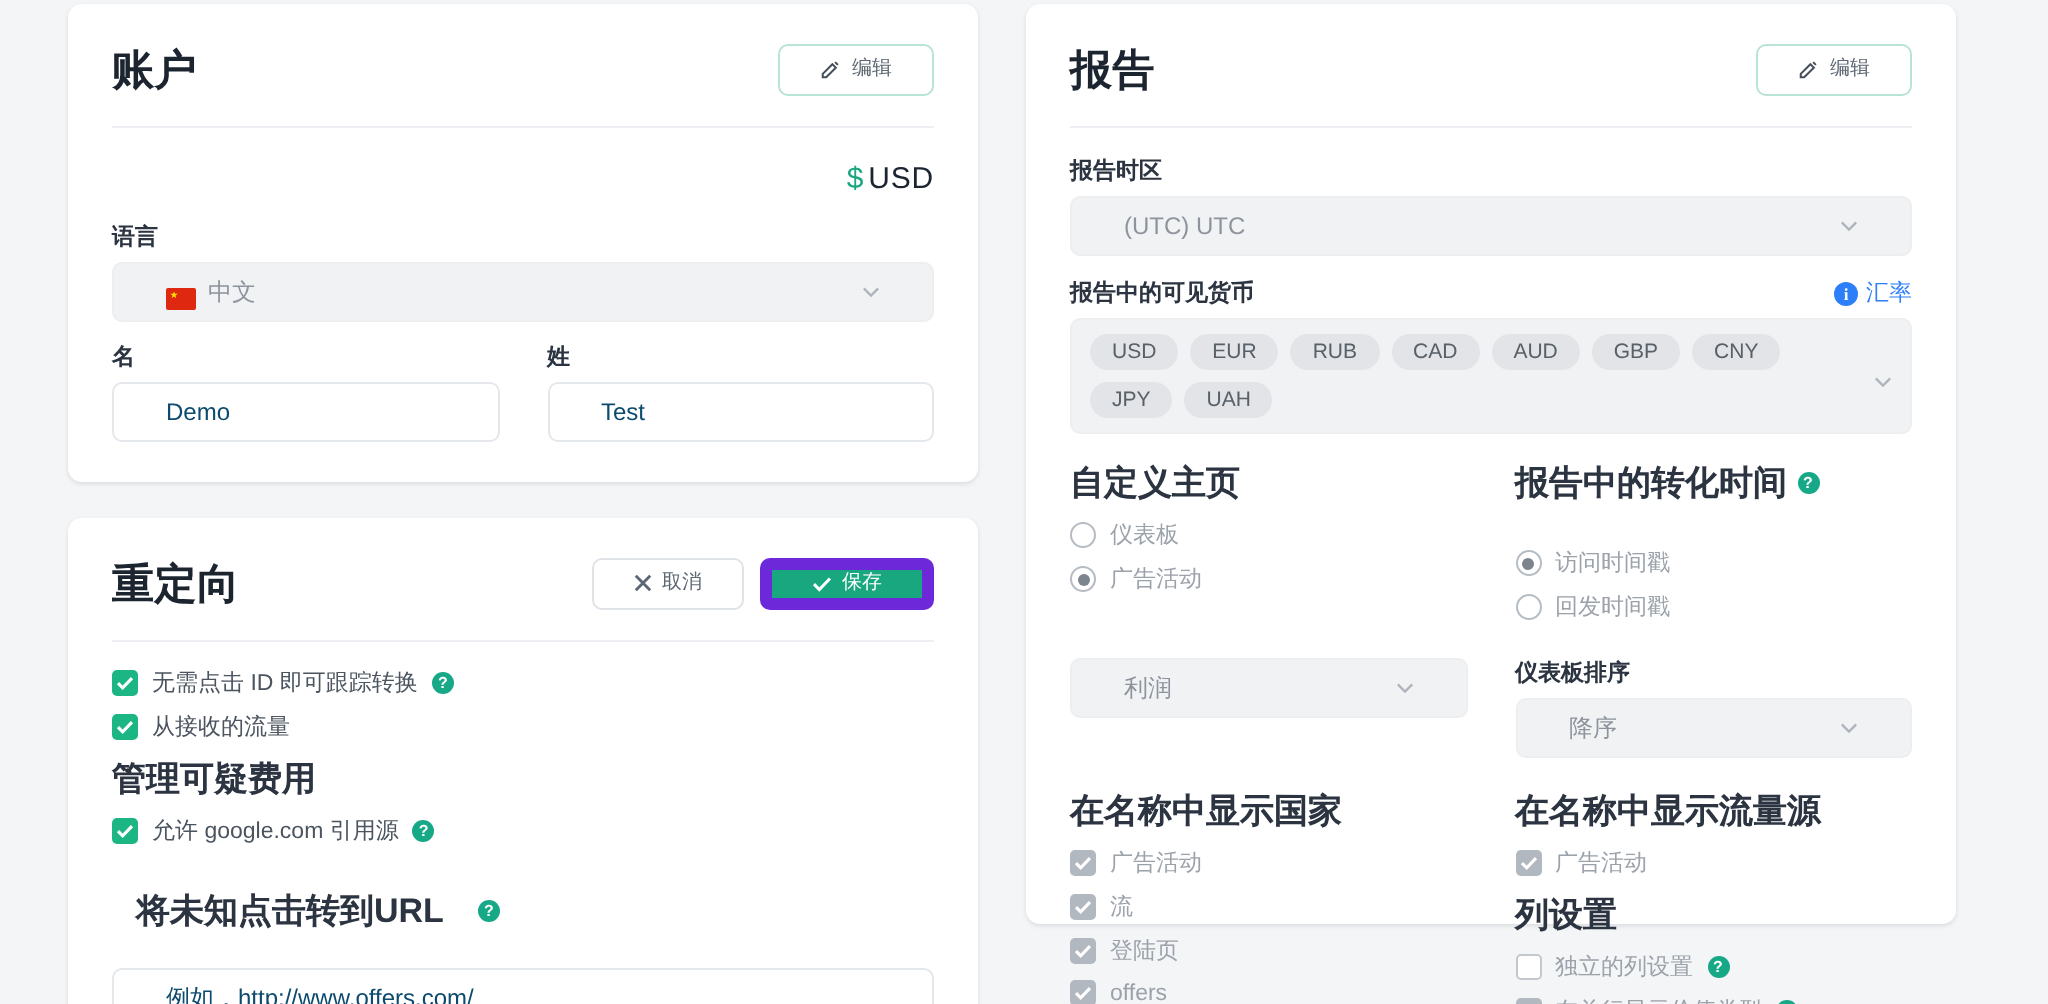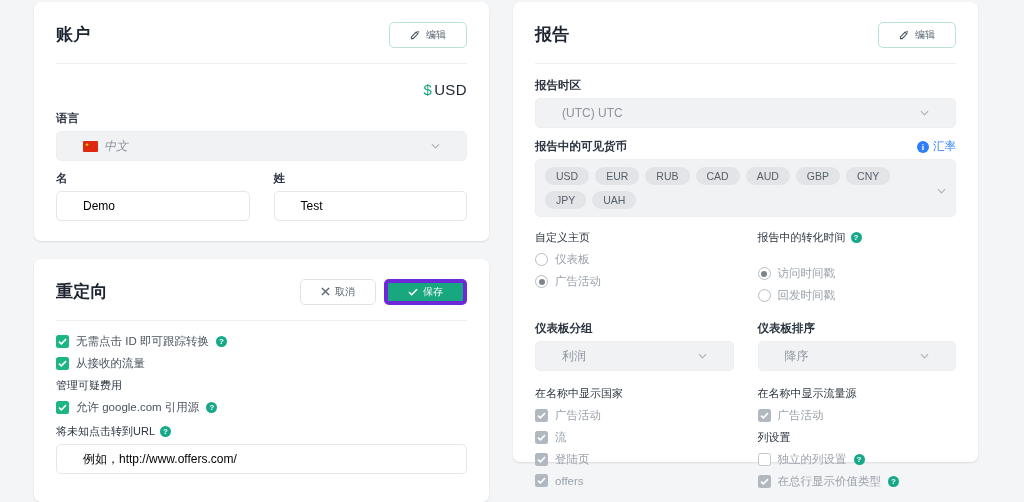--- a/index.html
+++ b/index.html
@@ -44,21 +44,21 @@
 
   .card-head {
     display: flex;
     align-items: center;
     justify-content: space-between;
     padding-bottom: 14px;
     border-bottom: 1px solid #edeff2;
     min-height: 44px;
   }
   .card-title {
-    font-size: 17px;
+    font-size: 21px;
     font-weight: bold;
     color: #1c2430;
     letter-spacing: .3px;
   }
   .head-actions { display: flex; align-items: center; gap: 8px; }
 
   .btn {
     display: inline-flex;
     align-items: center;
     gap: 5px;
@@ -75,21 +75,21 @@
     border: 1px solid #b9e3d6;
     color: #5d6773;
   }
   .btn-cancel {
     background: #fff;
     border: 1px solid #dfe3e8;
     color: #5d6773;
   }
   .btn-save {
     background: #18a77f;
-    border: 4px solid #6d28d9;
+    border: 6px solid #6d28d9;
     color: #ffffff;
     align-items: center;
   }
   .btn svg { display: block; }
 
   .currency-line {
     text-align: right;
     padding: 17px 0 13px 0;
     font-size: 15px;
     font-weight: normal;
@@ -121,42 +121,42 @@
     color: #8d949d;
     justify-content: space-between;
     cursor: pointer;
   }
   .input {
     background: #fff;
     border: 1px solid #e4e7eb;
     color: #a8aeb6;
     cursor: text;
   }
-  .input.ph { color: #000000; }
+  .input.ph { color: #0c4a6e; }
 
   .chev { color: #aeb4bc; font-size: 10px; line-height: 1; }
   .chev svg { display:block; }
 
   .flag {
     width: 15px; height: 11px;
     background: #de2910;
     border-radius: 1px;
     margin-right: 6px;
     position: relative;
     flex: none;
   }
   .flag::before {
     content: "";
     position: absolute;
     left: 2px; top: 2px;
     width: 4px; height: 4px;
     background: #ffde00;
     clip-path: polygon(50% 0%, 61% 35%, 98% 35%, 68% 57%, 79% 91%, 50% 70%, 21% 91%, 32% 57%, 2% 35%, 39% 35%);
   }
-  .sel-val { display: flex; align-items: center; font-style: italic; }
+  .sel-val { display: flex; align-items: flex-end; }
 
   .row2 { display: flex; gap: 24px; }
   .row2 > div { flex: 1; }
 
   
   .chk-row {
     display: flex;
     align-items: center;
     gap: 7px;
     margin-bottom: 7px;
@@ -173,22 +173,22 @@
   }
   .cbox.green { background: #1cb584; }
   .cbox.gray  { background: #b2b8bf; }
   .cbox.empty { background: #fff; border: 1.5px solid #c3c8ce; }
   .cbox svg { display: block; }
 
   .chk-label { color: #4b545f; }
   .chk-label.muted { color: #9ba2aa; }
 
   .sub-head {
-    font-size: 11px;
-    font-weight: normal;
+    font-size: 17px;
+    font-weight: bold;
     color: #2b3440;
     margin-bottom: 7px;
   }
 
   
   .radio-row {
     display: flex;
     align-items: center;
     gap: 7px;
     margin-bottom: 7px;
@@ -391,21 +391,21 @@
           <span class="cbox green">
             <svg width="9" height="7" viewBox="0 0 11 9" fill="none" stroke="#fff" stroke-width="2">
                 <path d="M1 4.6L4 7.6 10 1.4"></path>
               </svg>
           </span>
           <span class="chk-label">允许 google.com 引用源</span>
           <span class="help">?</span>
         </div>
 
         <div class="chk-row" style="gap:5px;margin-top:9px;margin-bottom:5px;">
-          <span class="sub-head" style="margin:0;">将未知点击转到URL</span>
+          <span class="sub-head" style="margin:12px;">将未知点击转到URL</span>
           <span class="help">?</span>
         </div>
         <div class="input ph">例如，http://www.offers.com/</div>
       </div>
 
     </div>
   </div>
 
   <div class="col-right">
     <div class="card card-report">
@@ -490,21 +490,20 @@
               <div class="radio-row">
                 <span class="radio"></span>
                 <span>回发时间戳</span>
               </div>
             </div>
         </div>
       </div>
 
       <div class="row2" style="margin-top:11px;">
         <div>
-          <span class="field-label">仪表板分组</span>
           <div class="select">
             <span>利润</span>
             <span class="chev">
               <svg width="9" height="6" viewBox="0 0 10 6" fill="none" stroke="#aeb4bc" stroke-width="1.3">
                   <path d="M1 1l4 4 4-4"></path>
                 </svg>
             </span>
           </div>
         </div>
         <div>

